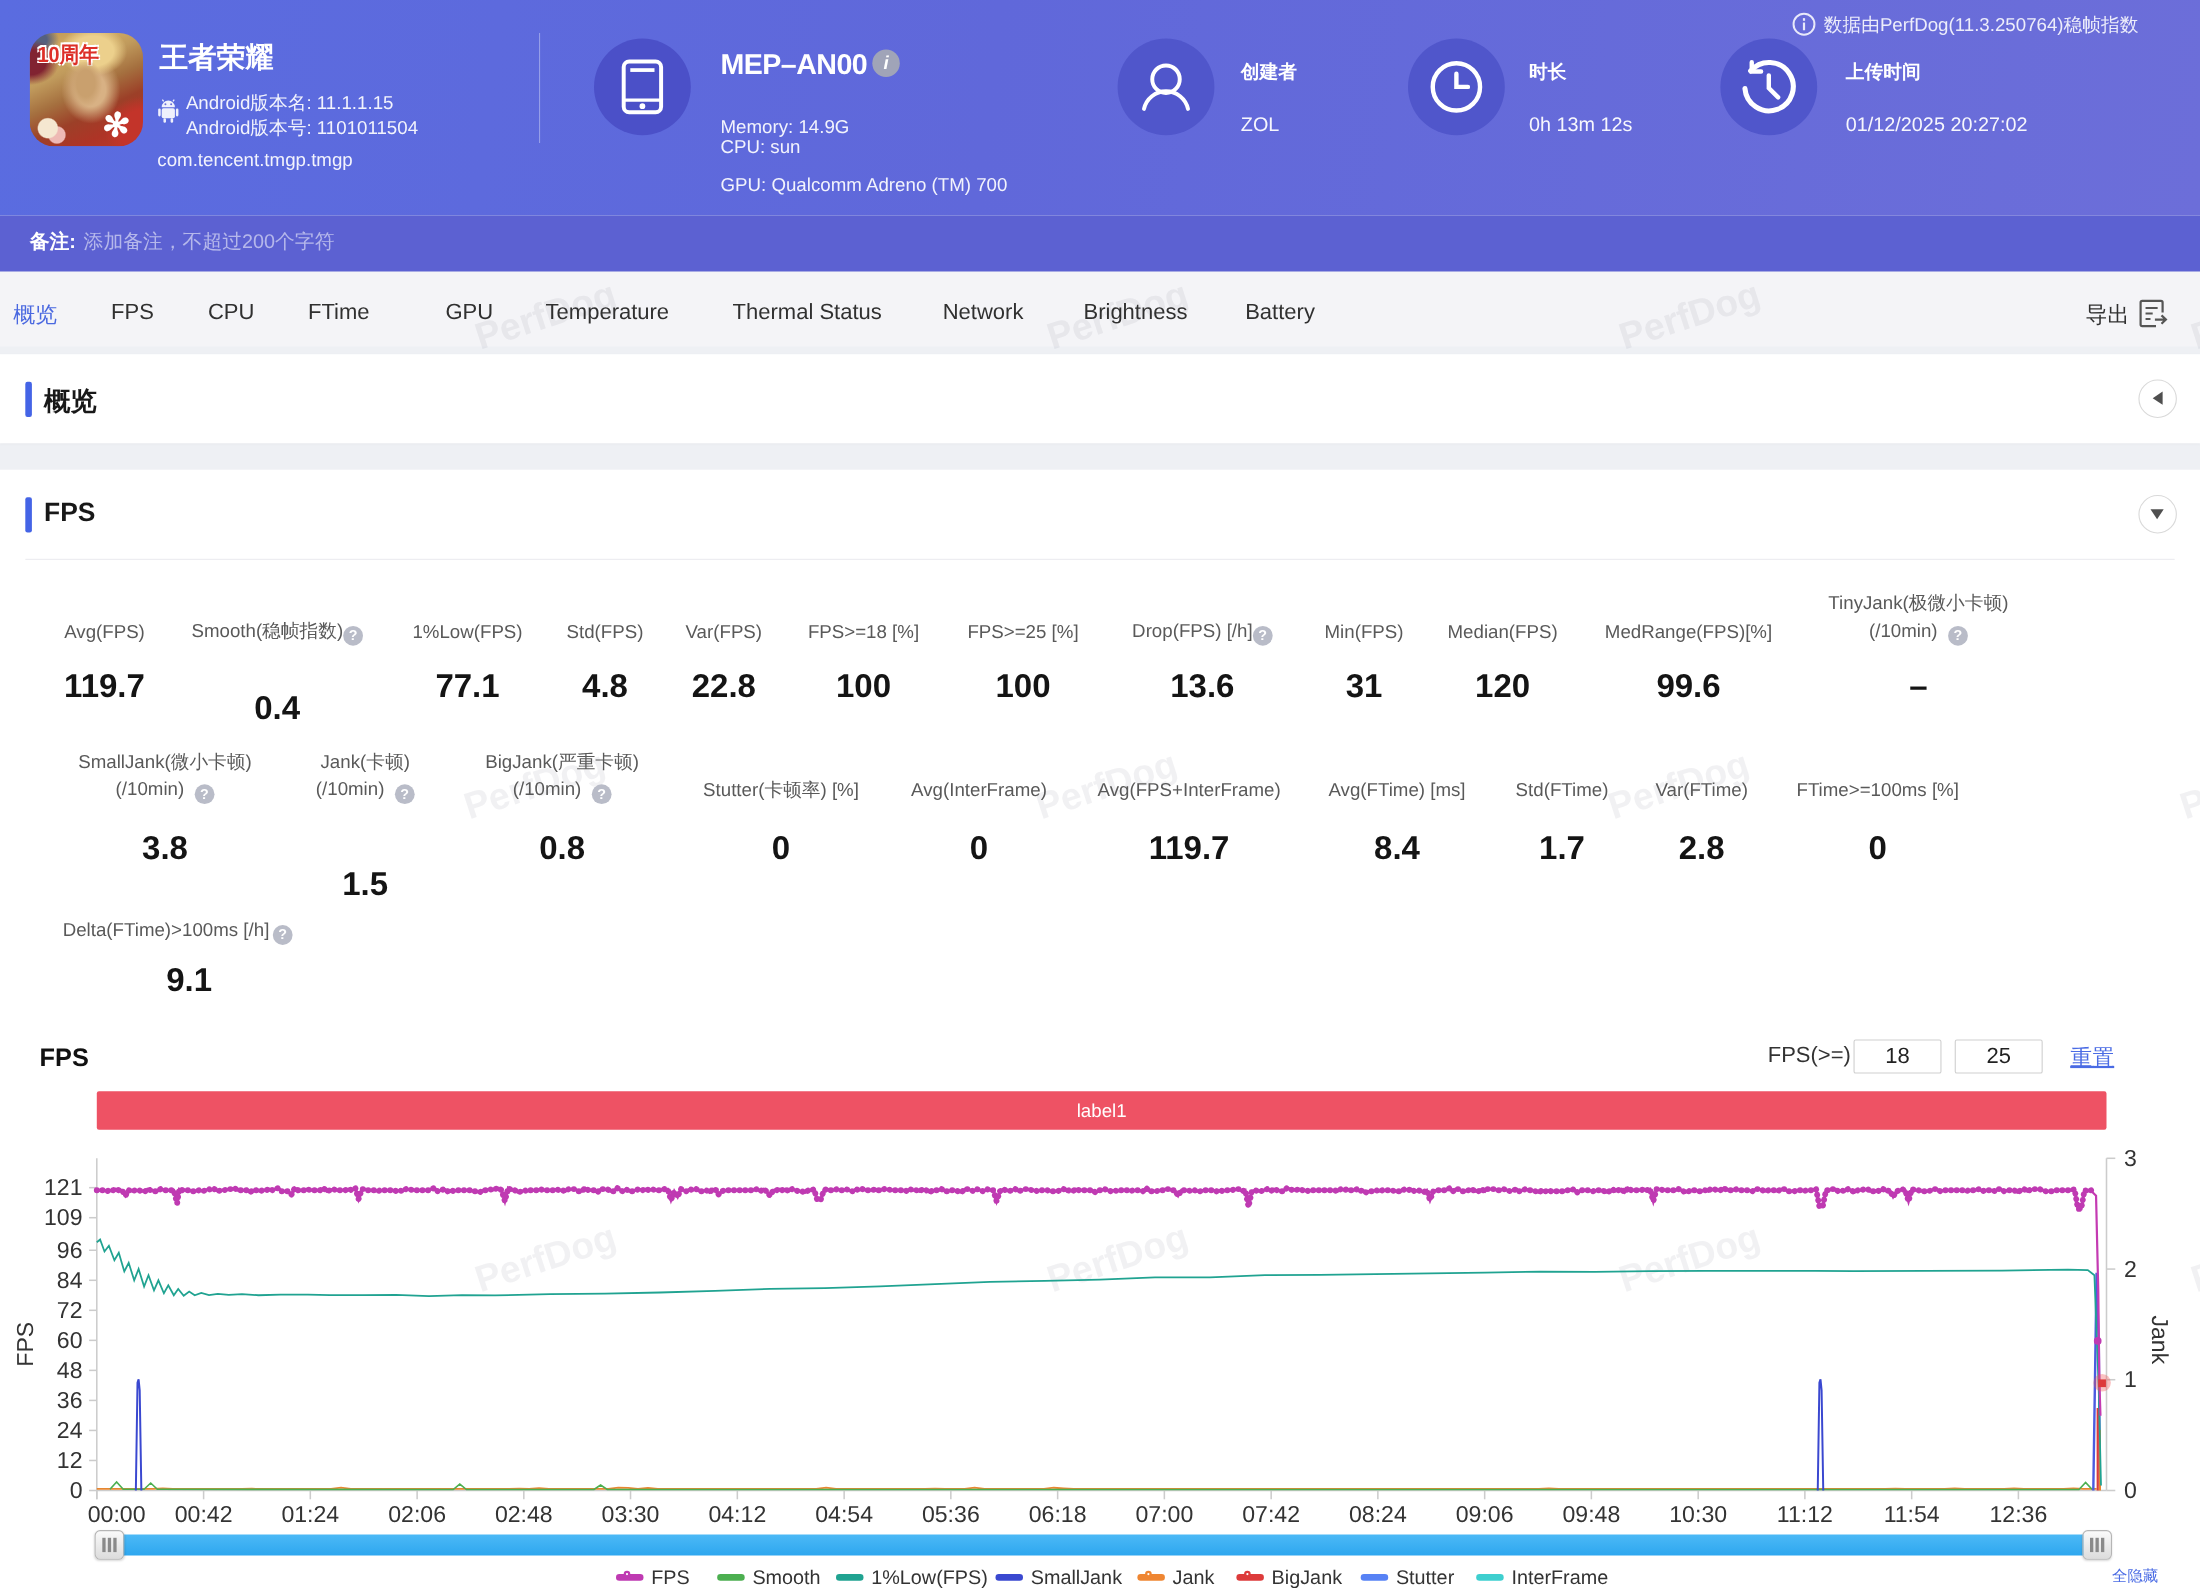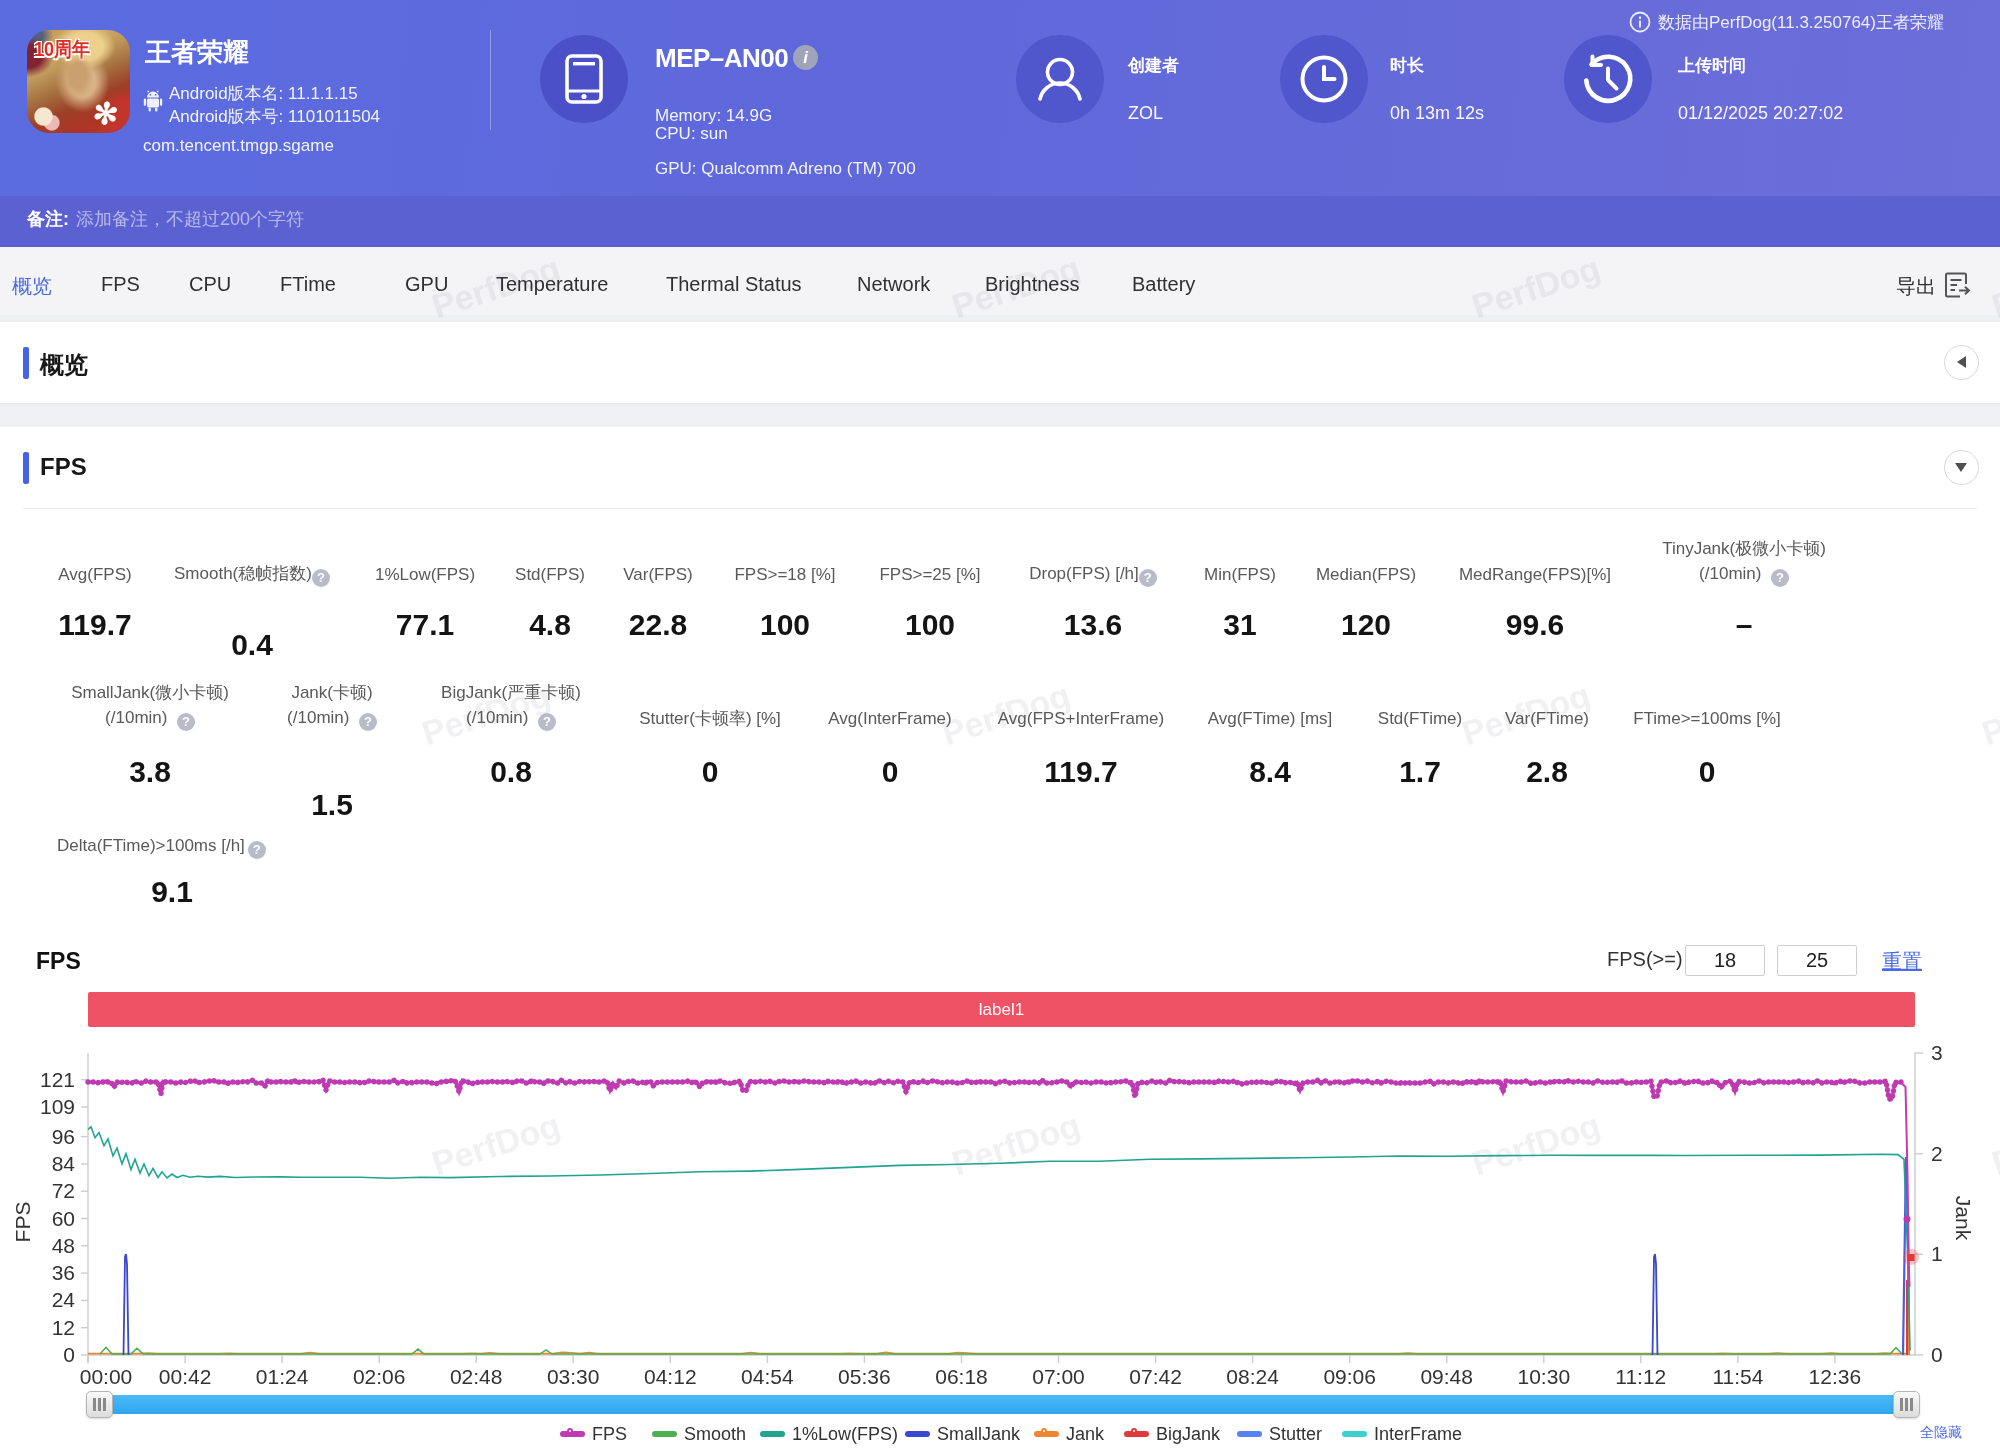--- a/index.html
+++ b/index.html
@@ -59,21 +59,21 @@
 <circle cx="7.4" cy="4.8" r="0.9" fill="#6a6ed8"></circle>
     <circle cx="12.6" cy="4.8" r="0.9" fill="#6a6ed8"></circle>
 <rect x="4" y="8.4" width="12" height="9" rx="1.6"></rect>
 <rect x="0.8" y="8.6" width="2.3" height="7.2" rx="1.15"></rect>
 <rect x="16.9" y="8.6" width="2.3" height="7.2" rx="1.15"></rect>
 <rect x="5.6" y="17.6" width="2.3" height="4" rx="1.1"></rect>
 <rect x="12.1" y="17.6" width="2.3" height="4" rx="1.1"></rect>
 </svg>
 <div class="abs hsub" style="left:169px;top:82px;">Android版本名: 11.1.1.15</div>
 <div class="abs hsub" style="left:169px;top:105px;">Android版本号: 1101011504</div>
-<div class="abs hsub" style="left:143px;top:136px;">com.tencent.tmgp.sgame</div>
+<div class="abs hsub" style="left:143px;top:136px;">com.tencent.tmgp.tmgp</div>
 <div class="abs" style="left:490px;top:30px;width:1px;height:100px;background:rgba(255,255,255,0.35);"></div>
 <div class="abs circ" style="left:540px;top:35px;width:88px;height:88px;background:#4b50c8;"></div>
 <svg class="abs" style="left:562px;top:53px;" width="44" height="52" viewBox="0 0 44 52">
 <rect x="5" y="3" width="34" height="46" rx="5" fill="none" stroke="#fff" stroke-width="3.6"></rect>
 <rect x="11" y="9" width="22" height="3.4" fill="#fff"></rect>
 <line x1="5" y1="38" x2="39" y2="38" stroke="#fff" stroke-width="3"></line>
 <circle cx="22" cy="43.5" r="2.6" fill="#fff"></circle>
 </svg>
 <div class="abs" style="left:655px;top:43px;font-size:26px;font-weight:bold;color:#fff;letter-spacing:-0.5px;">MEP–AN00</div>
 <div class="abs" style="left:793px;top:45px;width:25px;height:25px;border-radius:50%;background:#a0a4b8;color:#fff;font-size:17px;font-weight:bold;text-align:center;line-height:25px;font-style:italic;">i</div>
@@ -100,21 +100,21 @@
 <path d="M28.5 21.5 v8.5 h8.5" stroke-width="4"></path>
 <path d="M44 33.5 v11.5 l8.5 8.5" stroke-width="4"></path>
 </svg>
 <div class="abs hlabel" style="left:1678px;top:54px;">上传时间</div>
 <div class="abs hval" style="left:1678px;top:103px;">01/12/2025 20:27:02</div>
 <svg class="abs" style="left:1629px;top:11px;" width="22" height="22" viewBox="0 0 22 22">
 <circle cx="11" cy="11" r="9.5" fill="none" stroke="rgba(255,255,255,0.85)" stroke-width="1.8"></circle>
 <rect x="10" y="9.5" width="2" height="7" fill="rgba(255,255,255,0.85)"></rect>
 <rect x="10" y="5.5" width="2" height="2.4" fill="rgba(255,255,255,0.85)"></rect>
 </svg>
-<div class="abs" style="left:1658px;top:11px;font-size:17px;color:rgba(255,255,255,0.88);">数据由PerfDog(11.3.250764)王者荣耀</div>
+<div class="abs" style="left:1658px;top:11px;font-size:17px;color:rgba(255,255,255,0.88);">数据由PerfDog(11.3.250764)稳帧指数</div>
 <div class="abs" style="left:27px;top:207px;font-size:18px;font-weight:bold;color:#fff;">备注:</div>
 <div class="abs" style="left:76px;top:207px;font-size:18px;color:rgba(255,255,255,0.55);">添加备注，不超过200个字符</div>
 <div class="abs navitem" style="left:12px;color:#4a68e0;">概览</div>
 <div class="abs navitem" style="left:101px;color:#303030;">FPS</div>
 <div class="abs navitem" style="left:189px;color:#303030;">CPU</div>
 <div class="abs navitem" style="left:280px;color:#303030;">FTime</div>
 <div class="abs navitem" style="left:405px;color:#303030;">GPU</div>
 <div class="abs navitem" style="left:496px;color:#303030;">Temperature</div>
 <div class="abs navitem" style="left:666px;color:#303030;">Thermal Status</div>
 <div class="abs navitem" style="left:857px;color:#303030;">Network</div>

